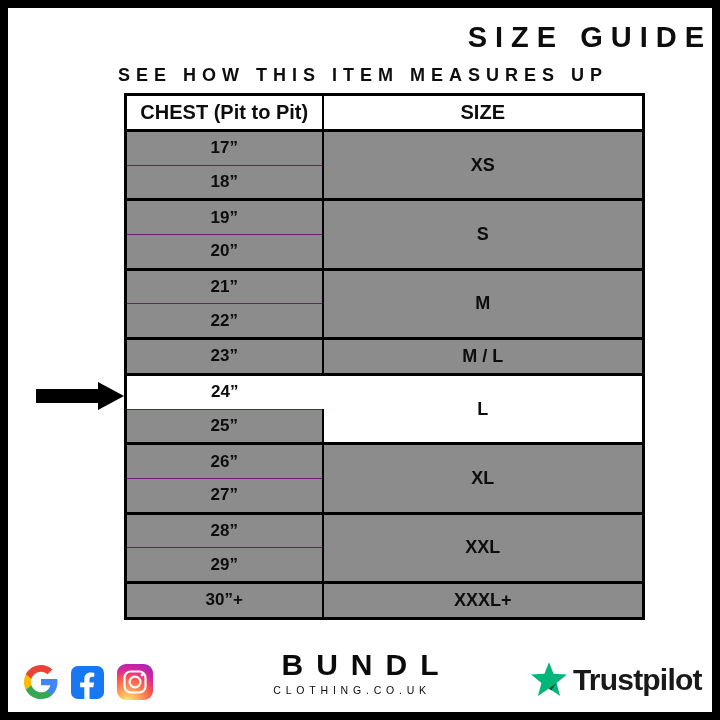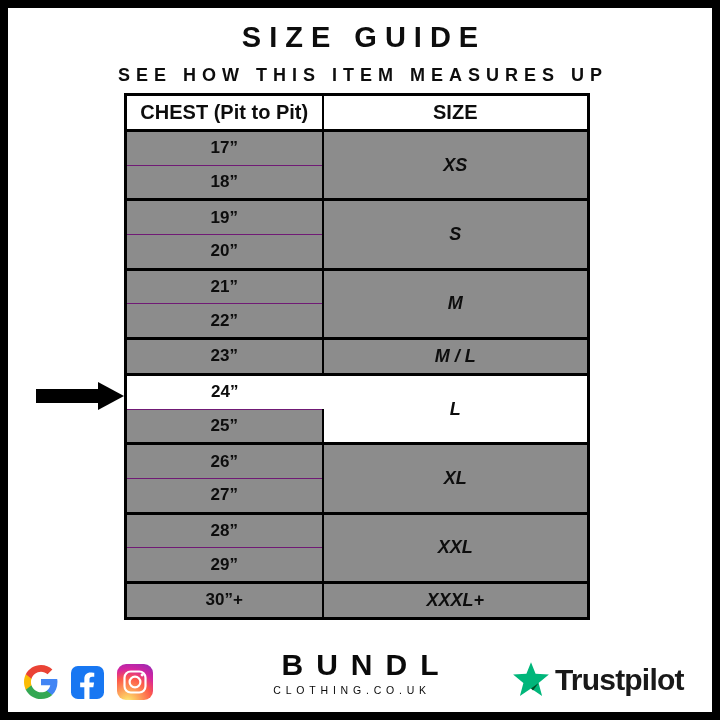--- a/index.html
+++ b/index.html
@@ -3,58 +3,58 @@
 <meta charset="utf-8">
 <style>
   html,body{margin:0;padding:0;background:#fff;}
   .page{
     width:720px;height:720px;box-sizing:border-box;position:relative;
     border:8px solid #000;background:#fff;overflow:hidden;
     font-family:"Liberation Sans","DejaVu Sans",sans-serif;color:#111;
   }
   
   .title{
-    margin-top:14px;text-align:center;font-size:29px;font-weight:700;
+    margin-top:14px;text-align:right;font-size:29px;font-weight:700;
     letter-spacing:8px;padding-left:8px;line-height:1.05;color:#0d0d0d;
   }
   .subtitle{
     margin-top:13px;text-align:center;font-size:18px;font-weight:700;
     letter-spacing:6px;padding-left:6px;color:#0d0d0d;
   }
   
   table.size-table{
-    position:absolute;left:116px;top:85px;width:466px;
+    position:absolute;left:116px;top:85px;width:521px;
     border-collapse:collapse;table-layout:fixed;
     border:3px solid #000;
   }
   .size-table th{
     height:33px;background:#fff;font-size:20px;font-weight:700;
     text-align:center;vertical-align:middle;border-bottom:3px solid #000;
     padding:0;color:#0d0d0d;
   }
   .size-table th.size-h{border-left:2px solid #000;}
   .size-table td{
     height:32.7px;background:#8c8c8c;font-size:17px;font-weight:700;
     text-align:center;vertical-align:middle;padding:0;color:#0d0d0d;
     border-top:1px solid #701a75;
   }
-  .size-table td.size{border-left:2px solid #000;font-size:18px;font-style:italic;}
+  .size-table td.size{border-left:2px solid #000;font-size:18px;}
   .size-table tr.gs td{border-top:3px solid #000;}
   .size-table td.hl{background:#fff;}
   .size-table td.chest.hl{border-right:0;}
   .size-table td.size.hl{border-left:0;}
   .size-table td.chest.gray-next-to-hl{border-right:2px solid #000;}
   
   .arrow{position:absolute;left:28px;top:374px;}
   
   .social{position:absolute;left:16px;top:656px;display:flex;gap:13px;align-items:center;}
   .brand{position:absolute;left:50%;transform:translateX(-50%);top:641px;text-align:left;white-space:nowrap;}
   .brand-name{font-size:30px;font-weight:700;letter-spacing:13px;padding-left:13px;color:#0a0a0a;line-height:1.05;}
   .brand-domain{font-size:10.5px;font-weight:400;letter-spacing:4.8px;padding-left:4.8px;margin-top:3px;color:#0a0a0a;}
-  .trustpilot{position:absolute;left:504px;top:653px;display:flex;align-items:center;gap:5px;}
+  .trustpilot{position:absolute;left:522px;top:653px;display:flex;align-items:center;gap:5px;}
   .trustpilot-label{font-size:30px;font-weight:700;letter-spacing:-0.8px;color:#191919;}
 </style>
 </head>
 <body>
 
 <div class="page">
 
   <div class="title">SIZE GUIDE</div>
   <div class="subtitle">SEE HOW THIS ITEM MEASURES UP</div>
 

